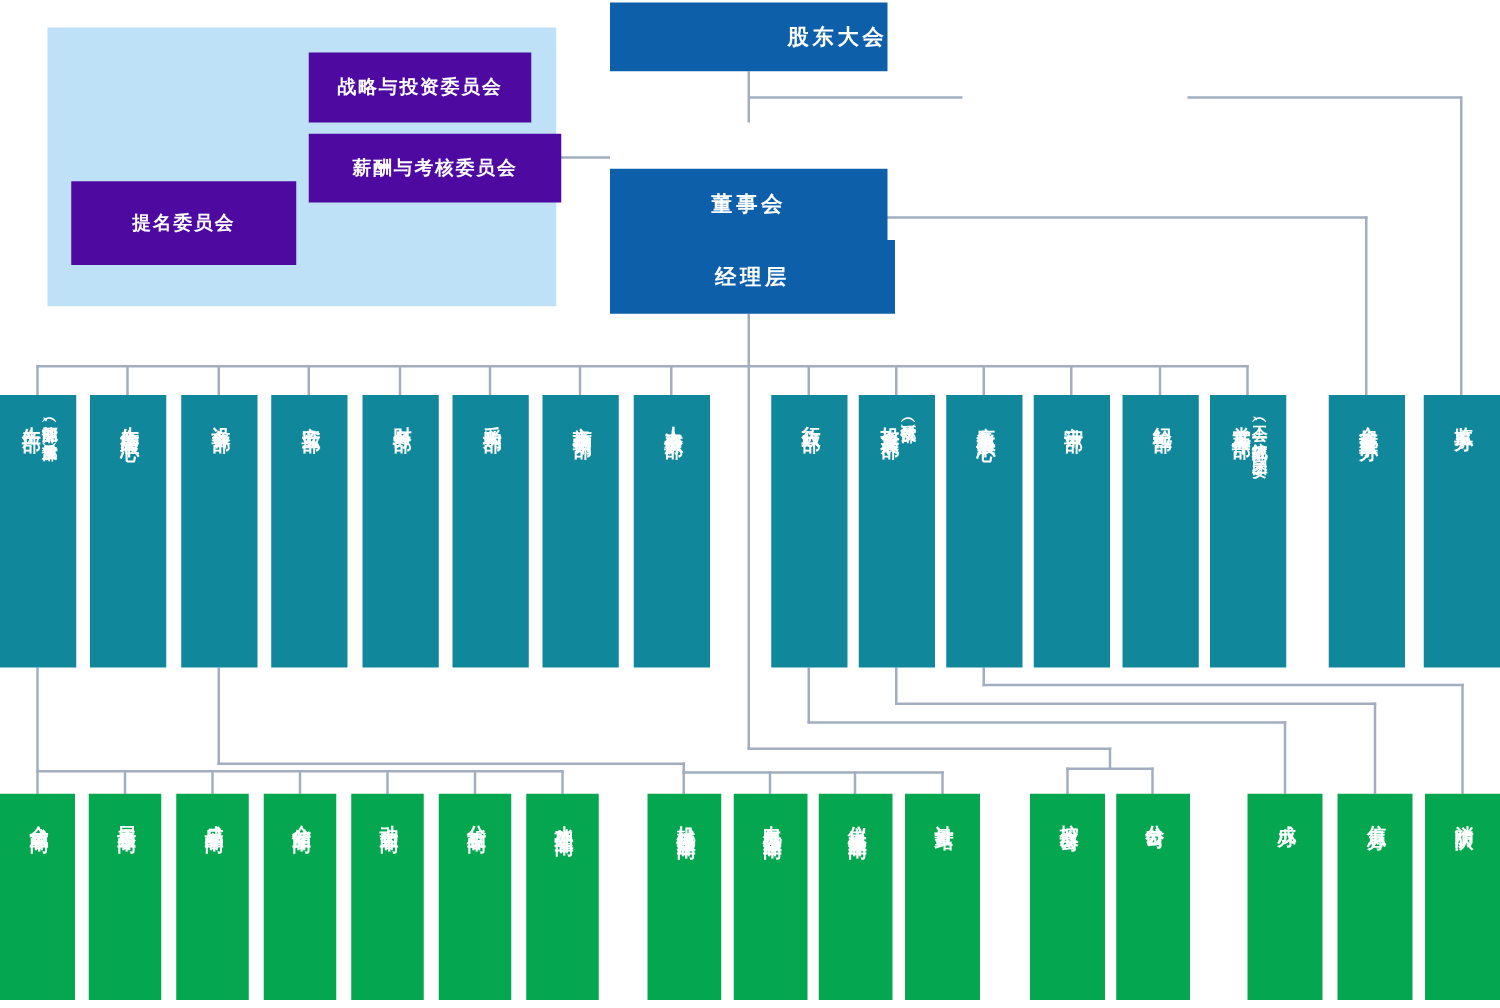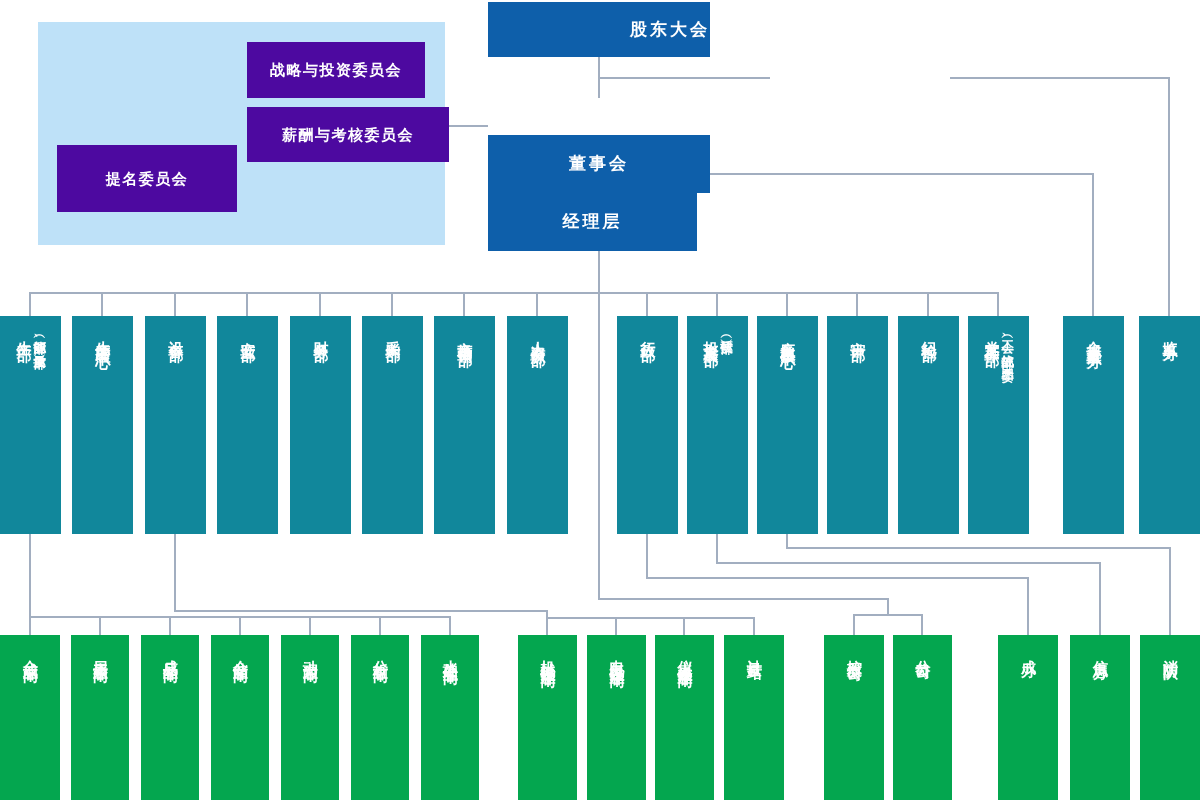--- a/index.html
+++ b/index.html
@@ -77,21 +77,21 @@
     <div class="line" style="left: 615px; top: 617px; width: 2px; height: 19px;"></div>
     <div class="line" style="left: 683px; top: 617px; width: 2px; height: 19px;"></div>
     <div class="line" style="left: 753px; top: 617px; width: 2px; height: 19px;"></div>
     <div class="panel" style="left: 38px; top: 22px; width: 407px; height: 223px;"></div>
     <div class="node h blue" style="left: 488px; top: 2px; width: 222px; height: 55px; justify-content: flex-end;">
       <span class="toplabel">股东大会</span>
     </div>
     <div class="node h blue" style="left: 488px; top: 97px; width: 222px; height: 58px; margin-top: 38px;">
       <span class="toplabel">董事会</span>
     </div>
-    <div class="node h blue" style="left: 488px; top: 192px; width: 209px; height: 59px;">
+    <div class="node h blue" style="left: 488px; top: 192px; width: 228px; height: 59px;">
       <span class="toplabel">经理层</span>
     </div>
     <div class="node h purple" style="left: 57px; top: 145px; width: 180px; height: 67px;">
       <span class="comlabel">提名委员会</span>
     </div>
     <div class="node h purple" style="left: 247px; top: 42px; width: 178px; height: 56px;">
       <span class="comlabel">战略与投资委员会</span>
     </div>
     <div class="node h purple" style="left: 247px; top: 107px; width: 202px; height: 55px;">
       <span class="comlabel">薪酬与考核委员会</span>

